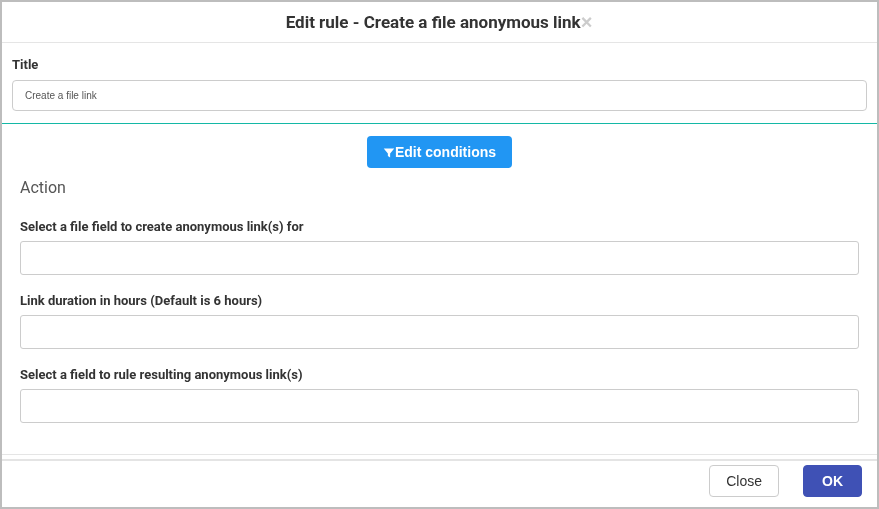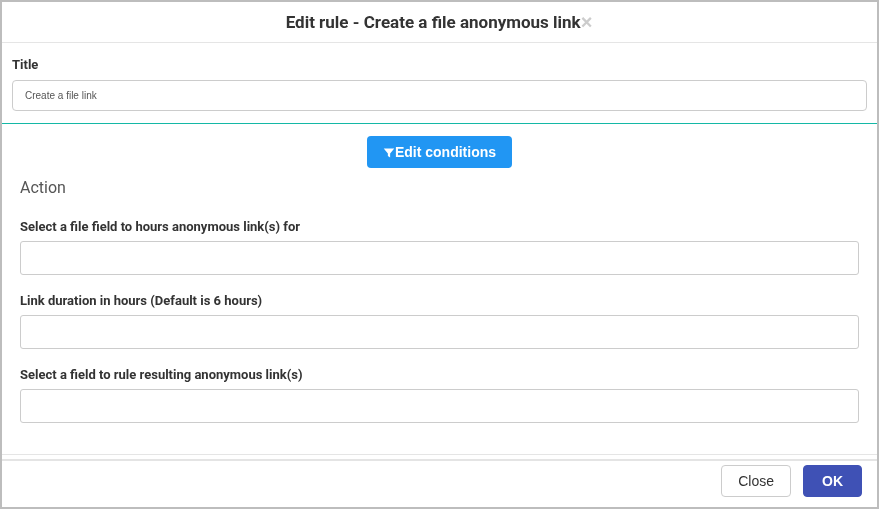--- a/index.html
+++ b/index.html
@@ -122,21 +122,21 @@
       text-align: right;
       border-top: 1px solid #e5e5e5;
     }
     .btn {
       display: inline-block;
       padding: 7px 16px;
       font-size: 14px;
       font-weight: 400;
       border-radius: 4px;
       cursor: pointer;
-      margin-left: 8px;
+      margin-left: 20px;
     }
     .btn-close {
       background: #fff;
       color: #333;
       border: 1px solid #ccc;
     }
     .btn-ok {
       background: #3f51b5;
       color: #fff;
       border: 1px solid #3f51b5;
@@ -167,21 +167,21 @@
         </svg>
       </span>
       <span>Edit conditions</span>
     </button>
   </div>
 
   <div class="action-section">
     <div class="action-header">Action</div>
 
     <div class="action-field">
-      <label class="action-label">Select a file field to hours anonymous link(s) for</label>
+      <label class="action-label">Select a file field to create anonymous link(s) for</label>
       <input type="text" class="action-input" value="" style="">
     </div>
 
     <div class="action-field">
       <label class="action-label">Link duration in hours (Default is 6 hours)</label>
       <input type="text" class="action-input" value="" style="">
     </div>
 
     <div class="action-field">
       <label class="action-label">Select a field to rule resulting anonymous link(s)</label>

